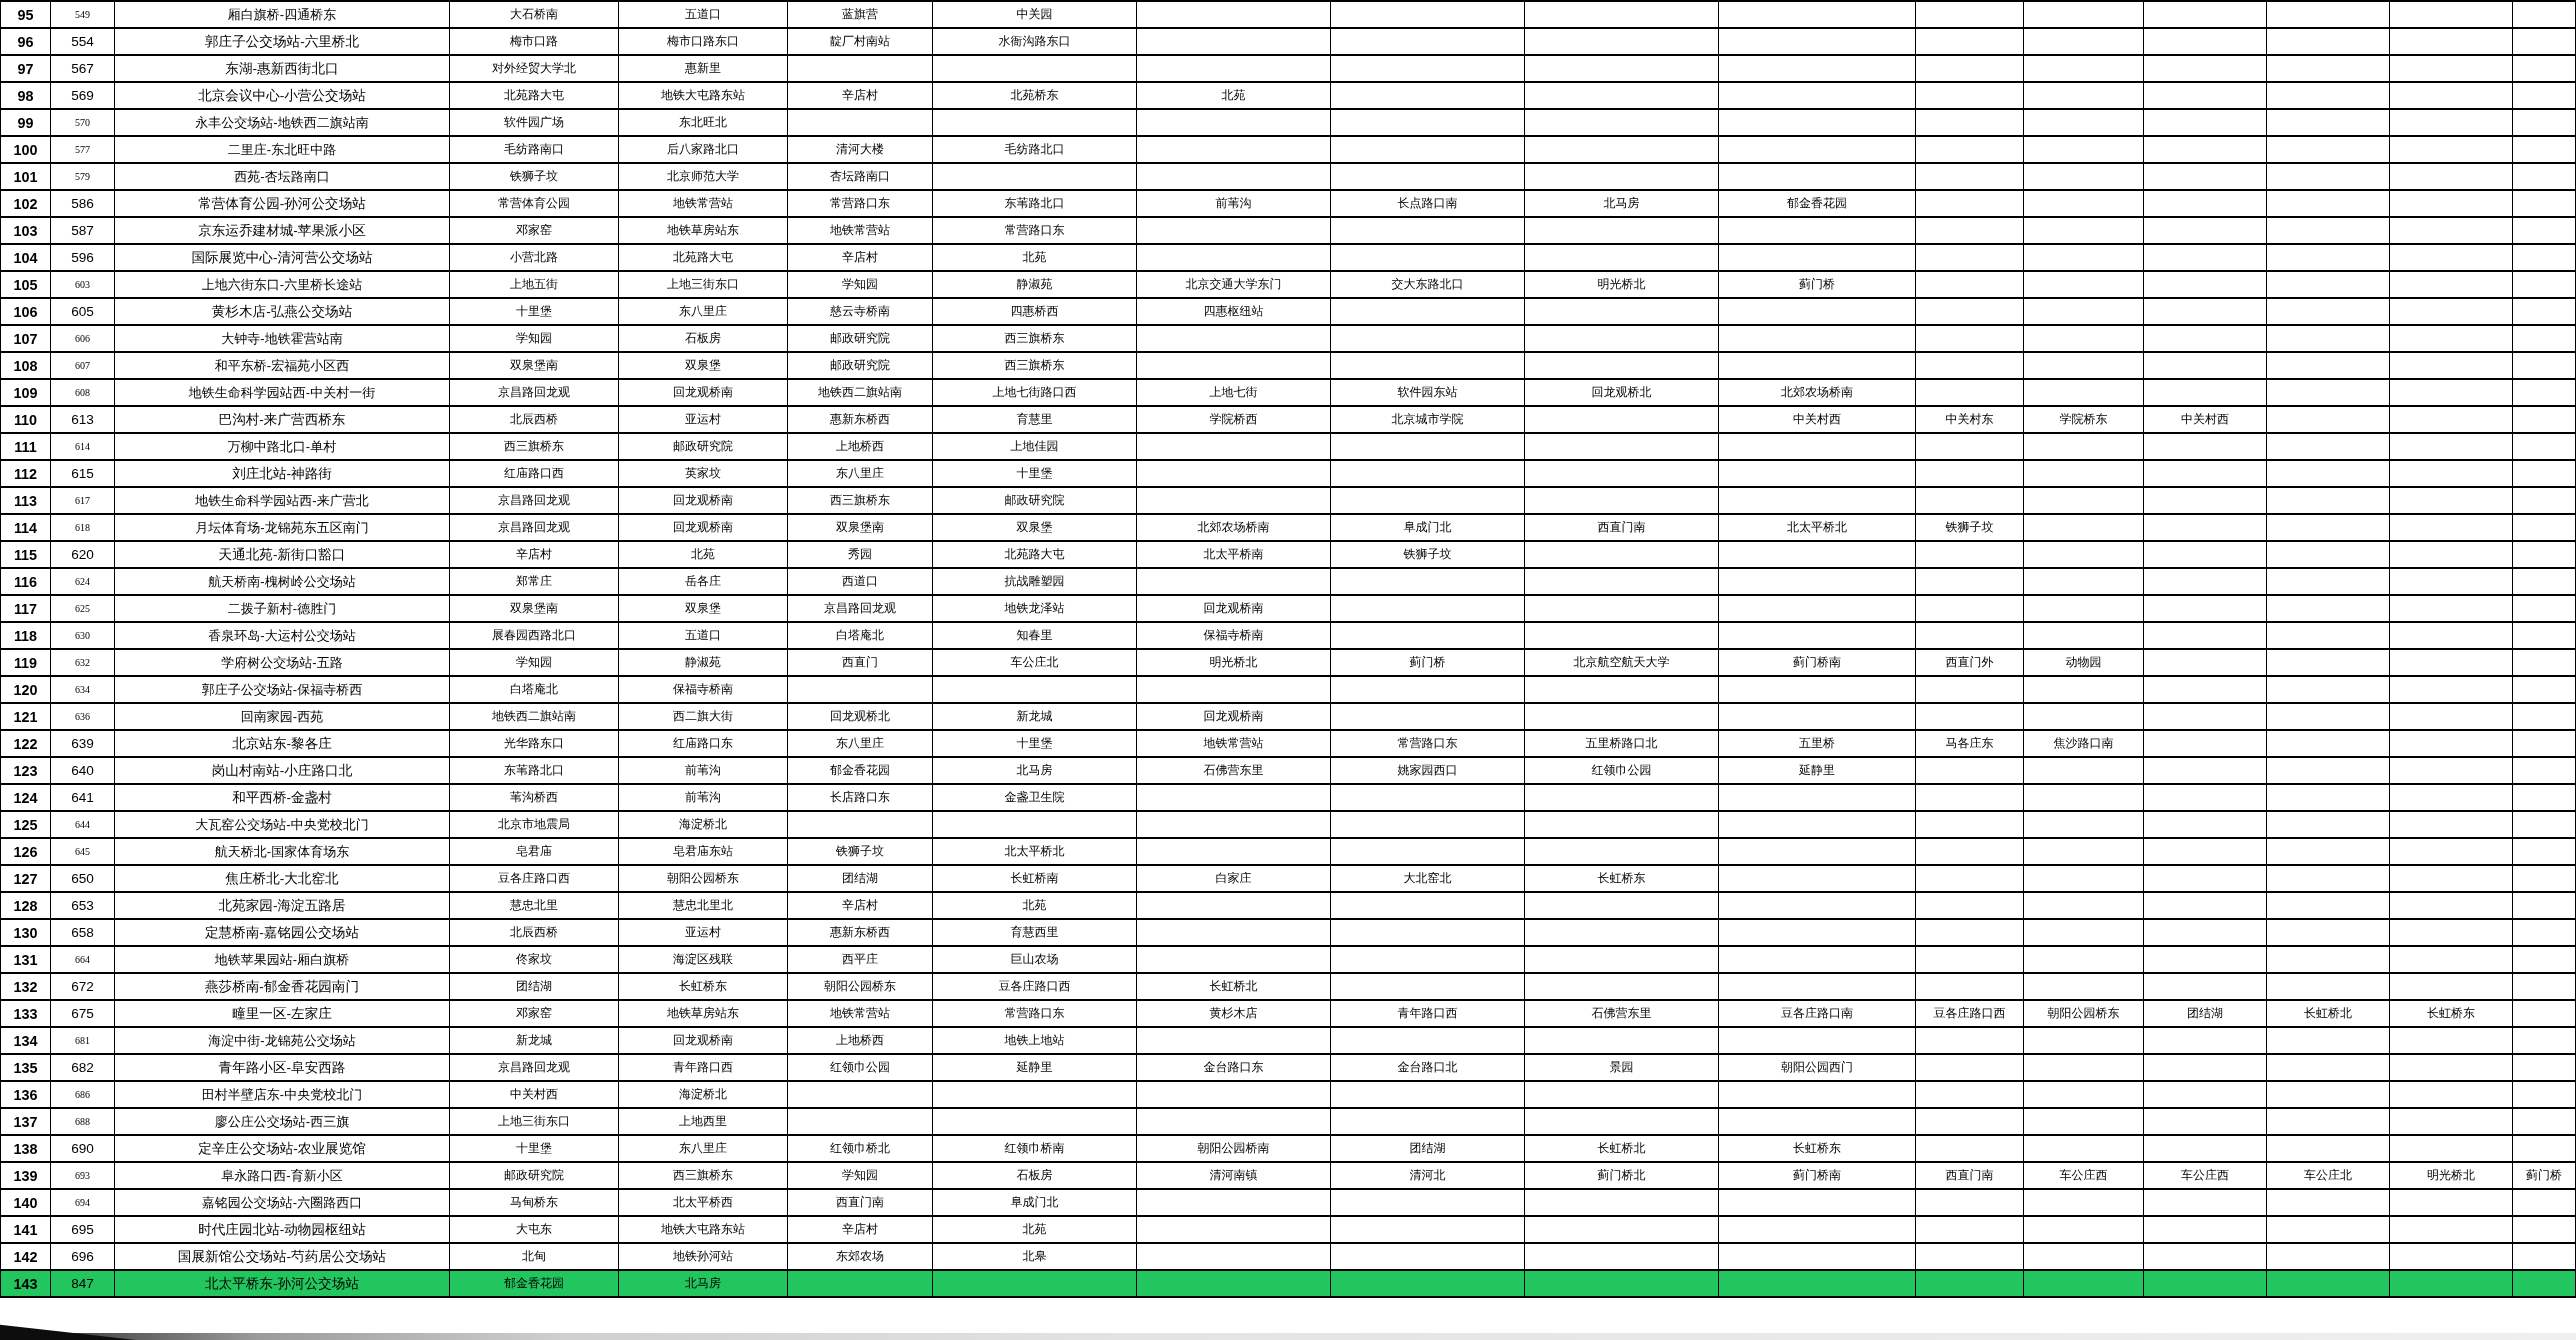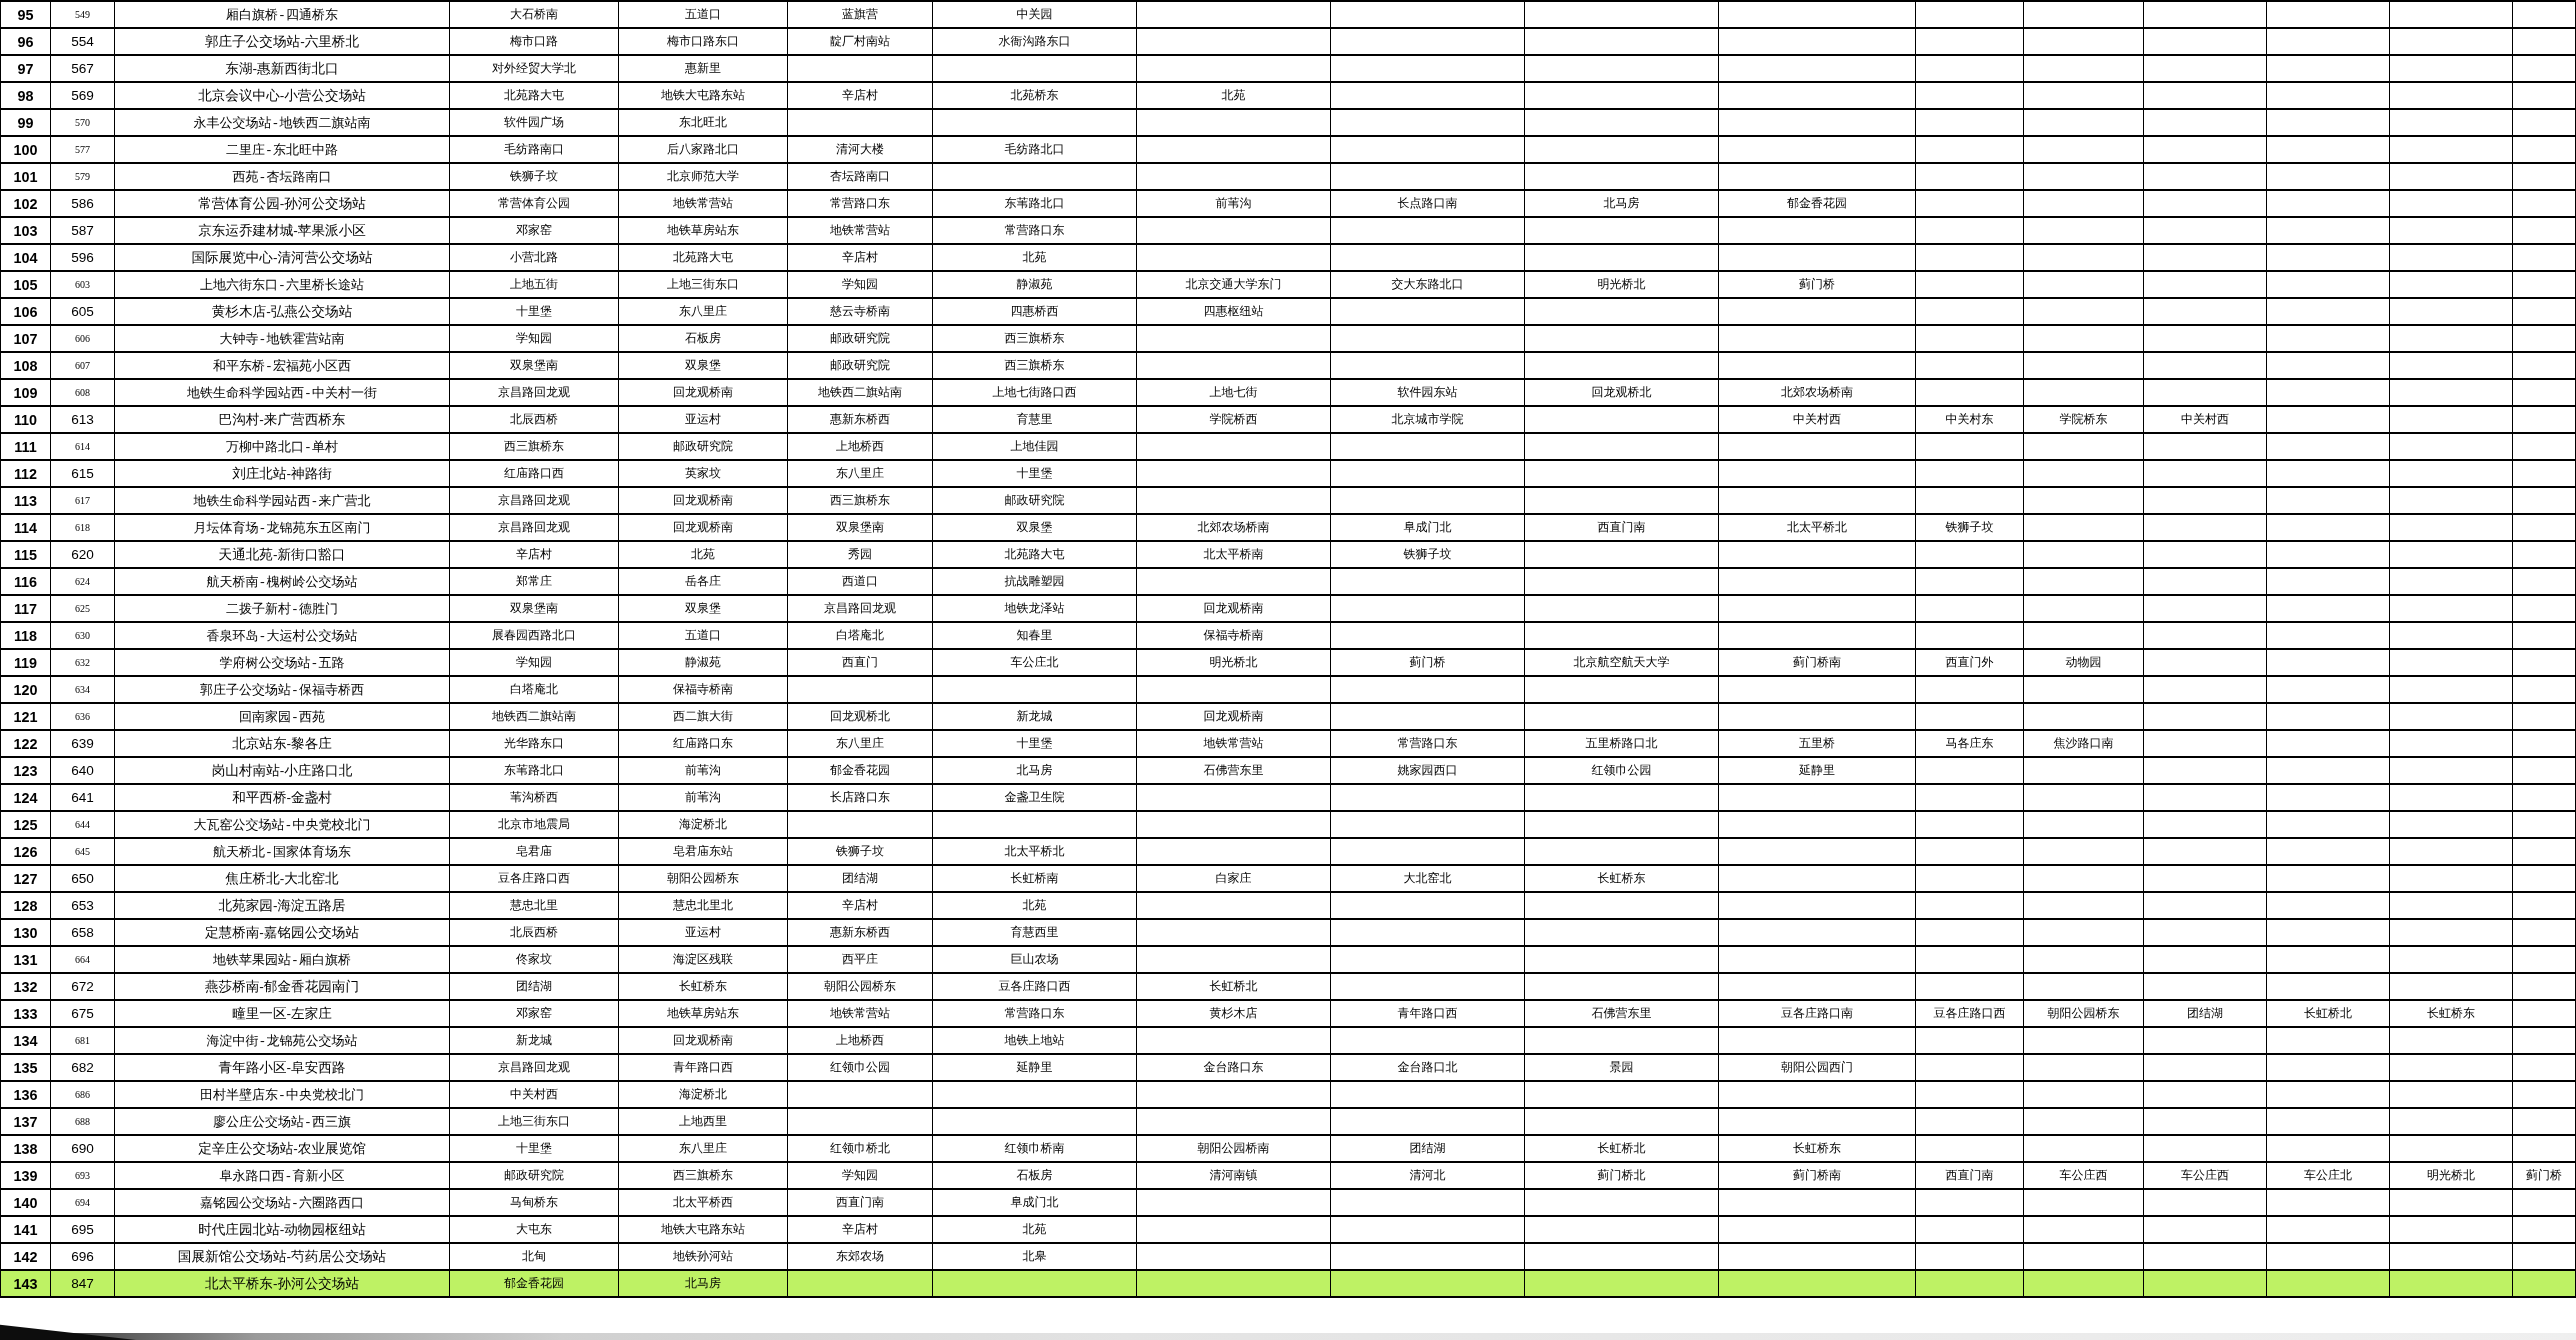--- a/index.html
+++ b/index.html
@@ -30,35 +30,35 @@
   }
   td.c-num{
     font-family:"Liberation Sans", sans-serif;
     font-size:14.4px;font-weight:600;
   }
   td.c-id{
     font-family:"Liberation Serif", serif;
     font-size:10px;
   }
   td.c-name{
-    font-family:Liberation Mono, monospace;
+    font-family:Liberation Sans, sans-serif;
     font-size:13px;
     letter-spacing:0px;
   }
   td.c-stop{
     font-family:"Liberation Serif", serif;
     font-size:12px;
   }
   tr.bold td.c-id,
   tr.bold td.c-name{
     font-family:"Liberation Sans", sans-serif;
     font-weight:400;
     font-size:13.6px;
   }
-  tr.shaded td{background:#bef264;}
+  tr.shaded td{background:#22c55e;}
   
   .bottom-strip{
     position:absolute;left:0;right:0;bottom:0;height:7.2px;
     background:linear-gradient(to right,#1b1b1b 0px,#4e4e4e 96px,#9a9a9a 256px,#cfcfcf 561px,#e3e3e3 1122px,#efefef 100%);
   }
   .corner-wedge{
     position:absolute;left:0;bottom:0;width:136px;height:19px;
     background:#0d0d0d;
     clip-path:polygon(0 100%, 0 20%, 100% 100%);
   }

